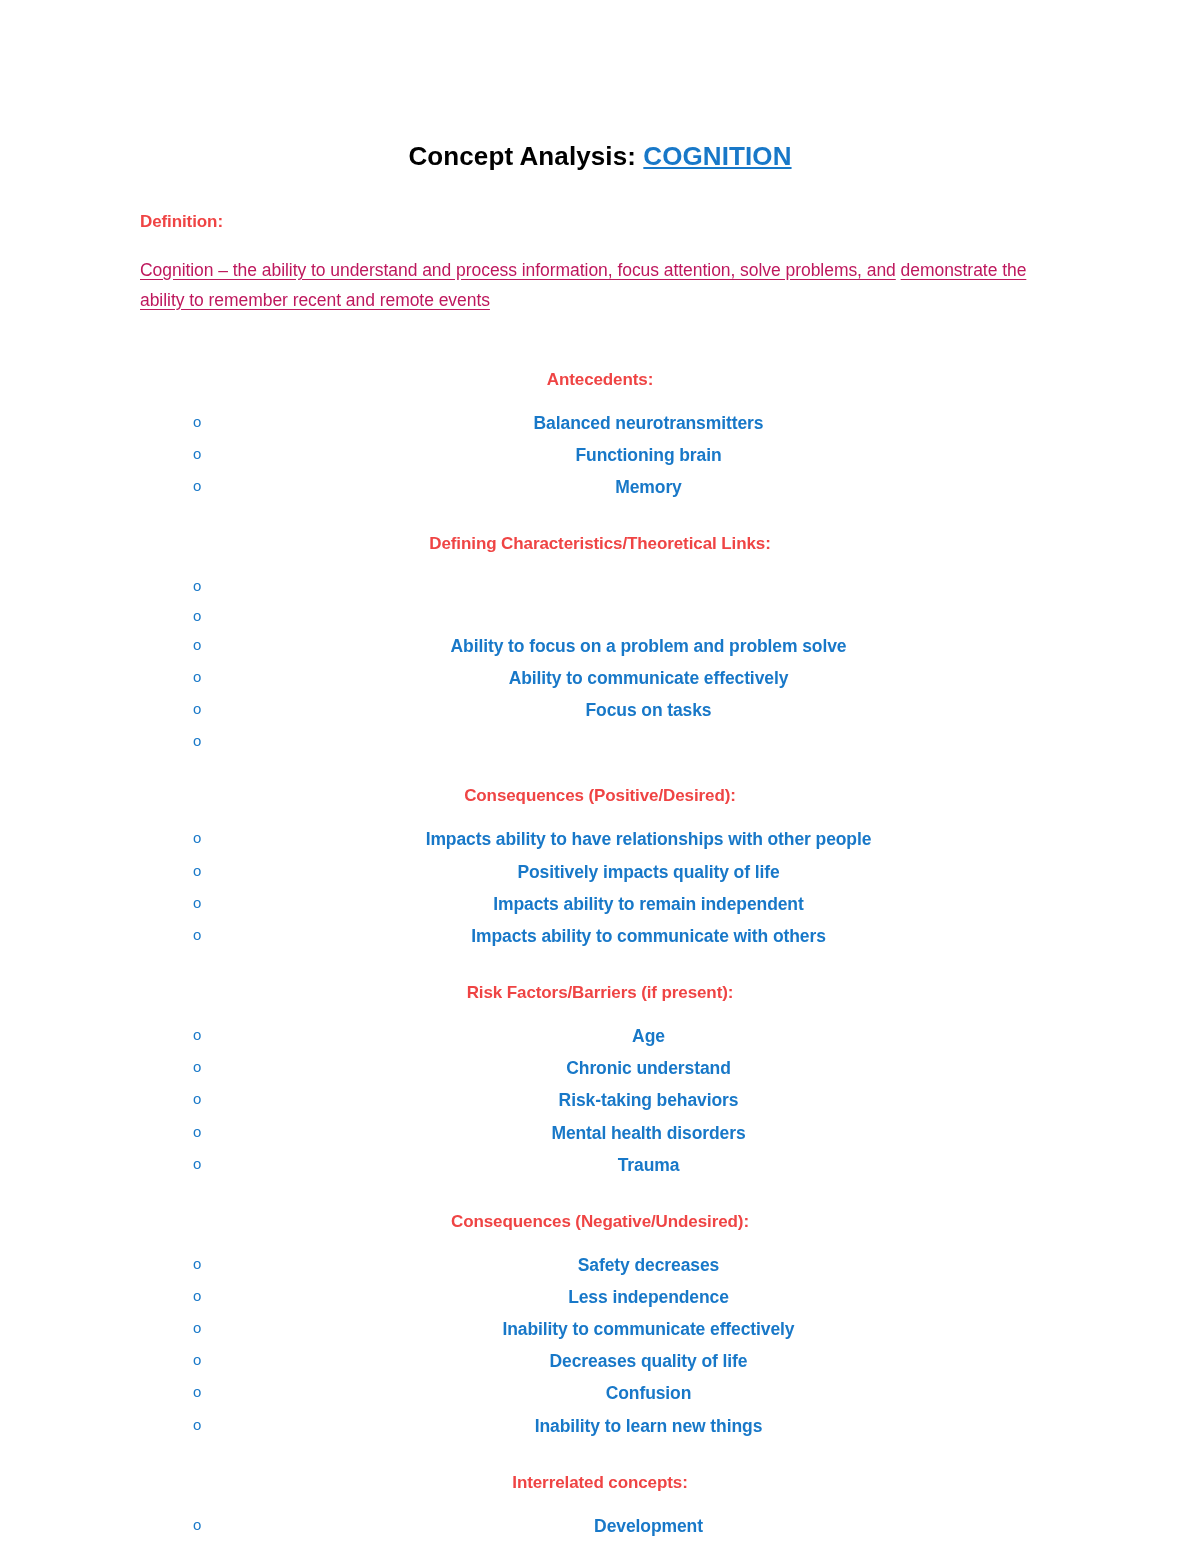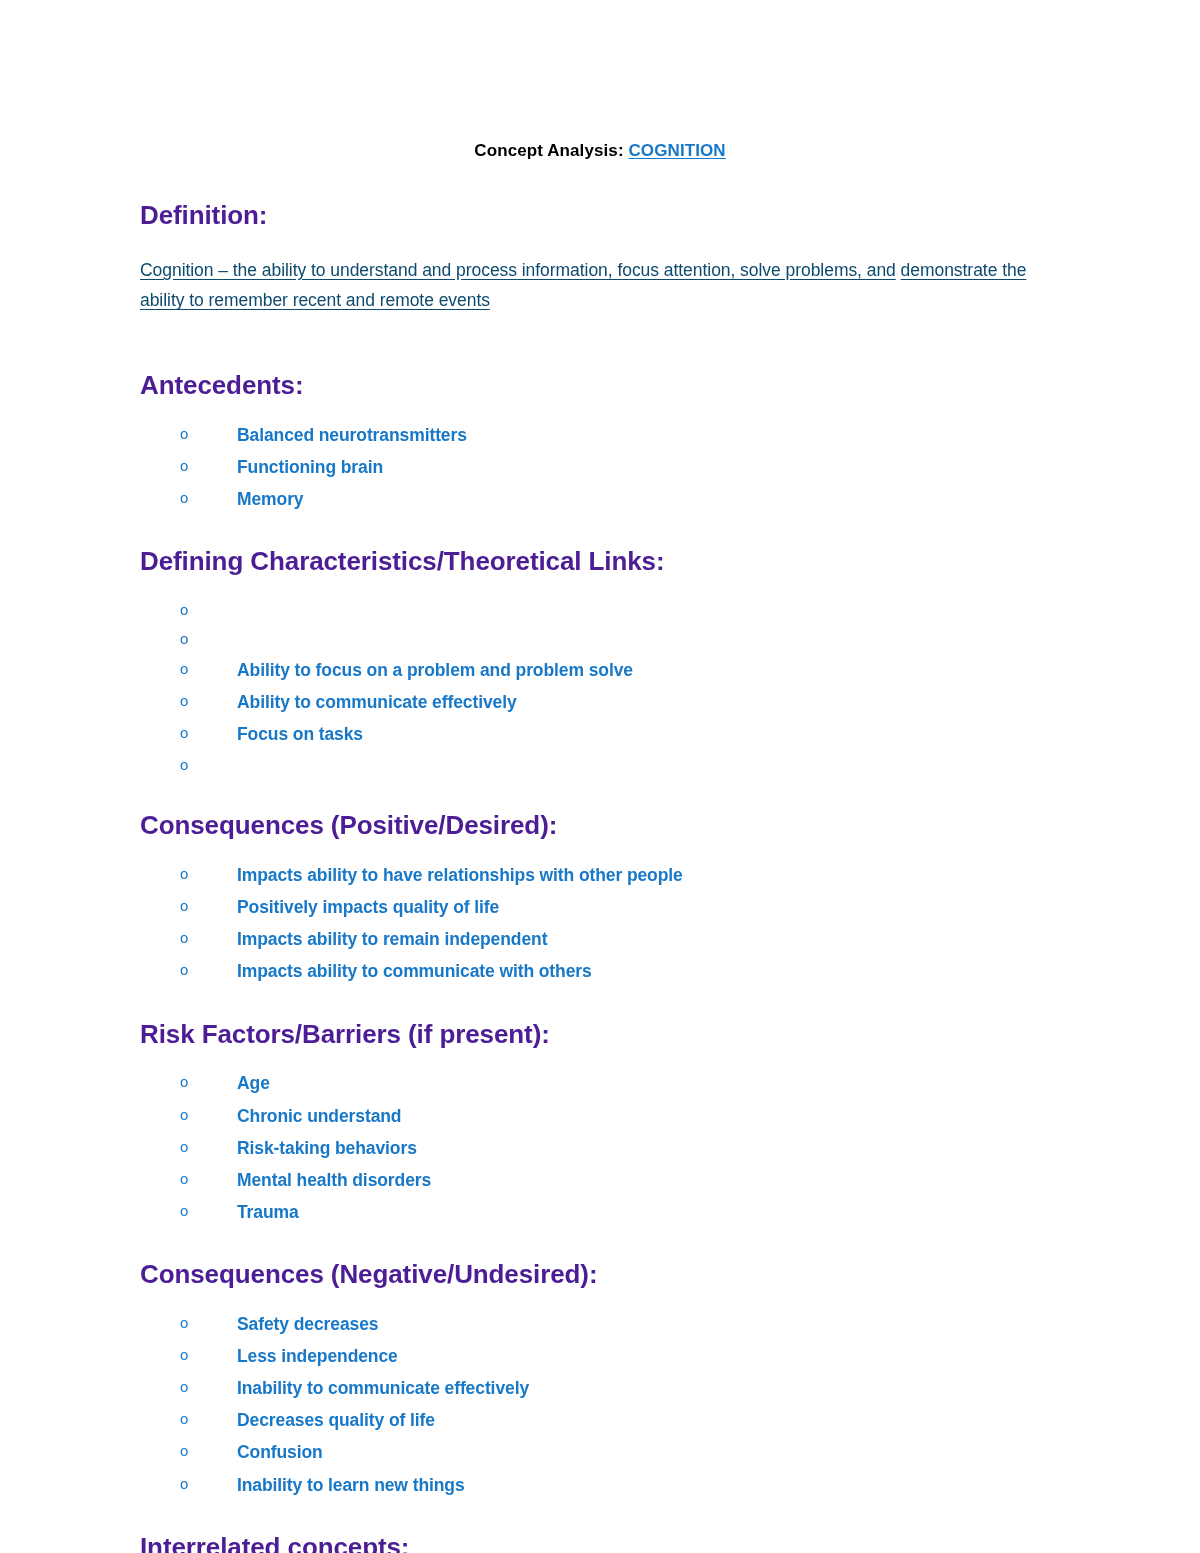--- a/index.html
+++ b/index.html
@@ -23,44 +23,44 @@
     padding: 0;
     position: relative;
   }
   .content {
     padding-left: 140px;
     padding-right: 140px;
     padding-top: 140px;
   }
   .doc-title {
     text-align: center;
-    font-size: 17px;
+    font-size: 26px;
     font-weight: bold;
     color: #000000;
     letter-spacing: 0.1px;
     margin: 0 0 38px 0;
     line-height: 1.25;
     white-space: nowrap;
   }
   .doc-title .link {
     color: #1878C8;
     text-decoration: underline;
     text-underline-offset: 2px;
     font-weight: bold;
   }
   h2.section-heading {
-    font-size: 26px;
-    font-weight: bold;
-    color: #4c1d95;
+    font-size: 17px;
+    font-weight: bold;
+    color: #ef4444;
     margin: 0 0 22px 0;
     line-height: 1.3;
     letter-spacing: -0.1px;
   }
   .definition-para {
-    color: #0c4a6e;
+    color: #be185d;
     font-size: 17.5px;
     line-height: 1.72;
     margin: 0 0 26px 0;
     max-width: 905px;
     letter-spacing: -0.05px;
   }
   .definition-para .u {
     text-decoration: underline;
     text-underline-offset: 2.5px;
   }
@@ -91,20 +91,21 @@
     font-weight: normal;
     line-height: 1.18;
   }
   ul.bullets li .li-text {
     flex: 1 1 auto;
     line-height: 1.18;
     margin-left: 23px;
   }
   .block-after-list {
     margin-bottom: 24px;
+    text-align: center;
   }
 </style>
 </head>
 <body>
 
 <div class="page">
   <div class="content">
 
     <div class="doc-title">
       <span>Concept Analysis: </span><span class="link">COGNITION</span>

